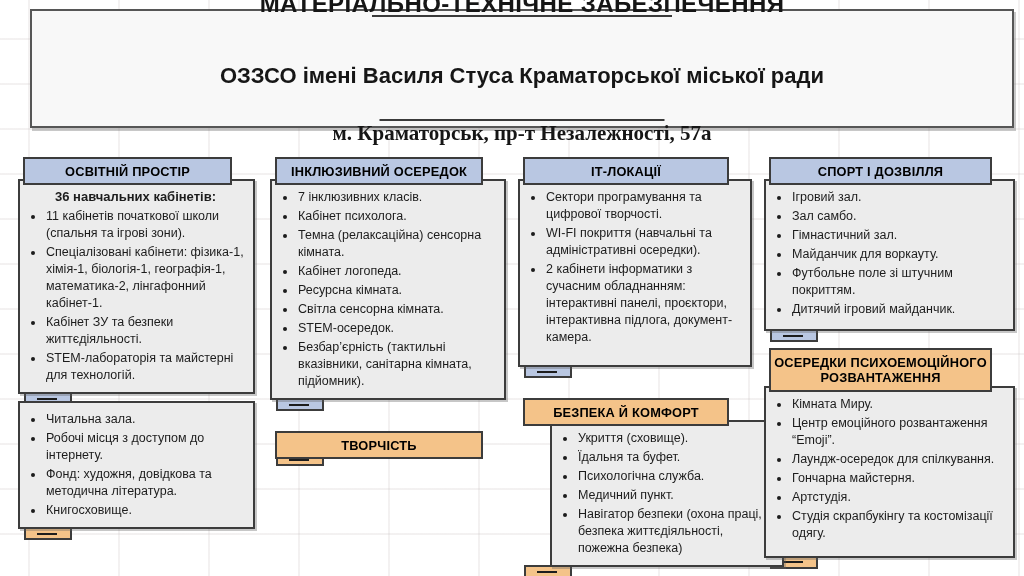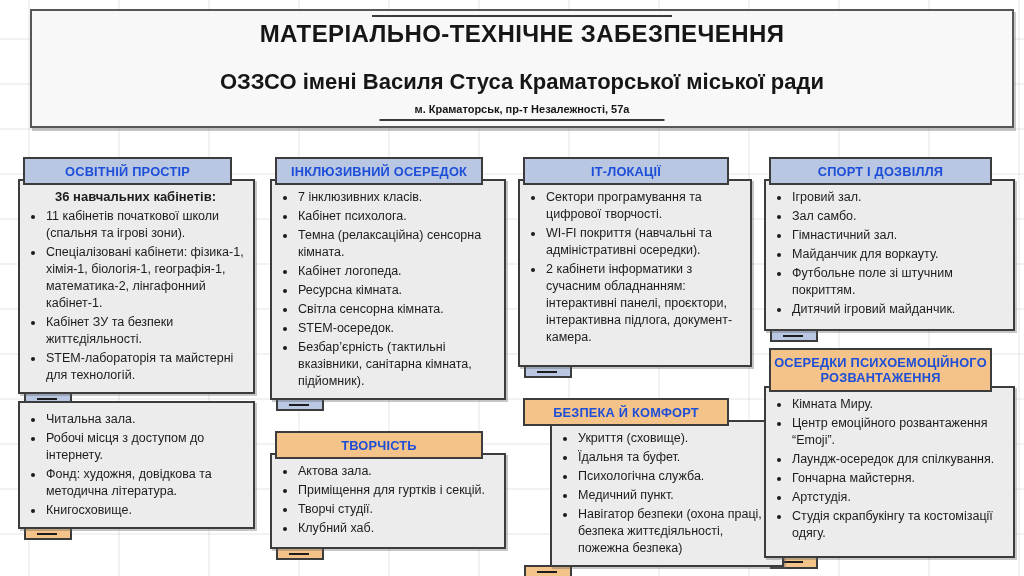--- a/index.html
+++ b/index.html
@@ -13,35 +13,36 @@
     background-size:90px 45px;
     background-position:28px 38px;
   }
   
   .title-box{
     position:absolute;left:30px;top:9px;width:984px;height:119px;
     background:#f8f8f8;border:2px solid #565656;box-sizing:border-box;
     box-shadow:2px 3px 0 rgba(110,110,110,0.38);
     display:flex;flex-direction:column;align-items:center;justify-content:center;
     text-align:center;
+    gap:24px;
   }
   .title-line1{font-size:24px;font-weight:bold;letter-spacing:0.4px;margin:2px 0 6px;}
   .title-line2{font-size:22px;font-weight:bold;margin:15px 0 6px;}
-  .title-line3{font-size:11px;font-weight:bold;margin:2px 0 4px;}
+  .title-line3{font-size:21px;font-weight:bold;margin:2px 0 4px;font-family:Liberation Serif, serif;}
   .rule{position:absolute;left:50%;transform:translateX(-50%);height:2px;background:#3a3a3a;}
   .rule-top{top:4px;width:300px;}
   .rule-bottom{bottom:5px;width:285px;}
   
   .card{position:absolute;box-sizing:border-box;}
   .card-header{
     position:relative;z-index:2;margin-left:5px;margin-bottom:-6px;
     width:calc(100% - 28px);box-sizing:border-box;
     border:2px solid #3c3c3c;
     font-size:12.8px;font-weight:bold;text-align:center;letter-spacing:0.2px;
-    padding:5px 3px 4px;line-height:1.2;color:#1d4ed8;
+    padding:5px 3px 4px;line-height:1.2;color:#000000;
   }
   .card-body{
     position:relative;z-index:1;box-sizing:border-box;width:100%;
     background:#ececec;border:2px solid #3c3c3c;
     box-shadow:2px 2px 0 rgba(95,95,95,0.35);
     font-size:12.5px;line-height:1.36;color:#1c1c1c;
     padding:6px 8px 6px 6px;
   }
   .lead{font-weight:bold;text-align:center;font-size:13px;margin:1px 0 2px;}
   .lead:empty{display:none;}
@@ -122,28 +123,20 @@
           <li>Безбар’єрність (тактильні вказівники, санітарна кімната, підйомник).</li>
         </ul>
     </div>
     <div class="corner-tab">
         <span class="dash"></span>
       </div>
   </div>
 
   <div class="card accent-orange" id="card-3">
     <div class="card-header">ТВОРЧІСТЬ</div>
-    <div class="card-body">
-      <ul>
-          <li>Актова зала.</li>
-          <li>Приміщення для гуртків і секцій.</li>
-          <li>Творчі студії.</li>
-          <li>Клубний хаб.</li>
-        </ul>
-    </div>
     <div class="corner-tab">
         <span class="dash"></span>
       </div>
   </div>
 
   <div class="card accent-blue" id="card-4">
     <div class="card-header">ІТ-ЛОКАЦІЇ</div>
     <div class="card-body">
       <ul>
           <li>Сектори програмування та цифрової творчості.</li>

